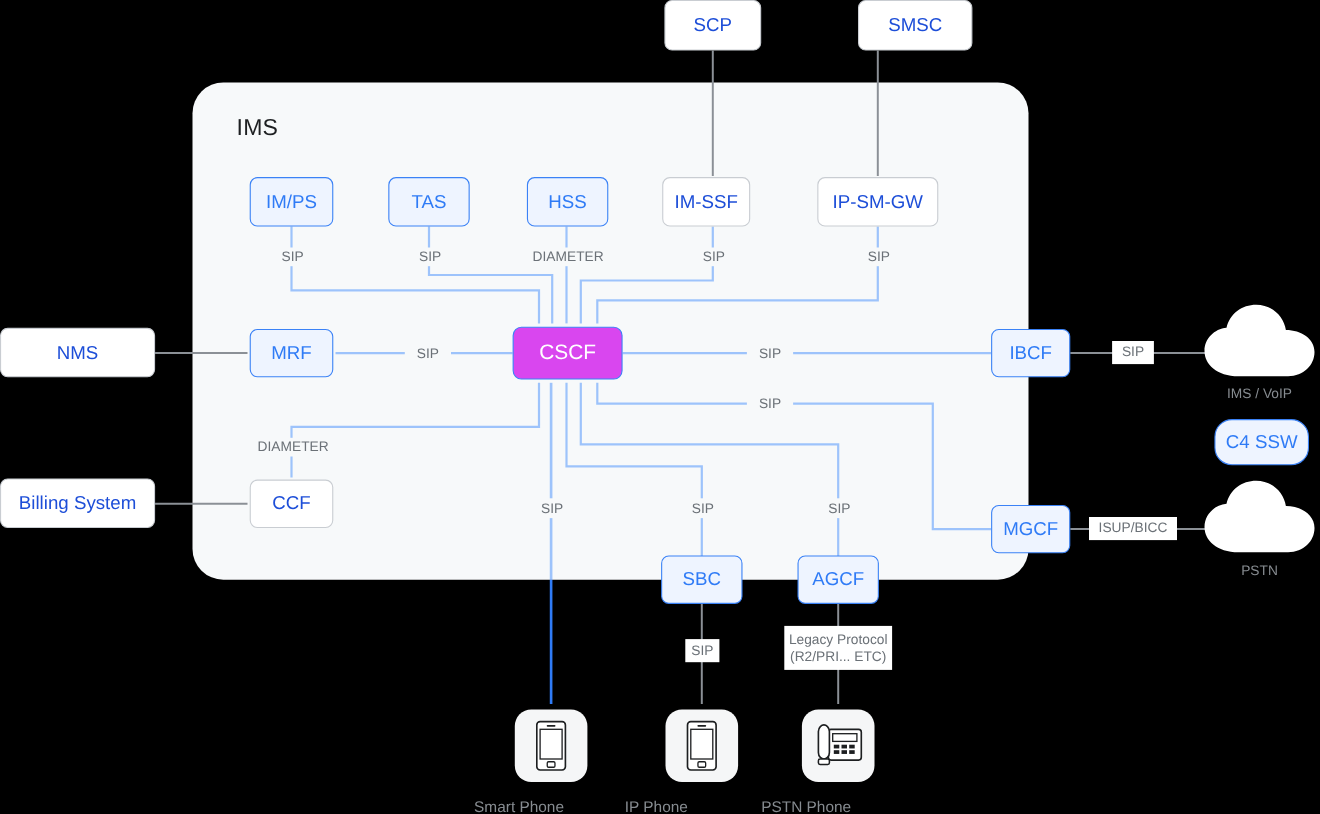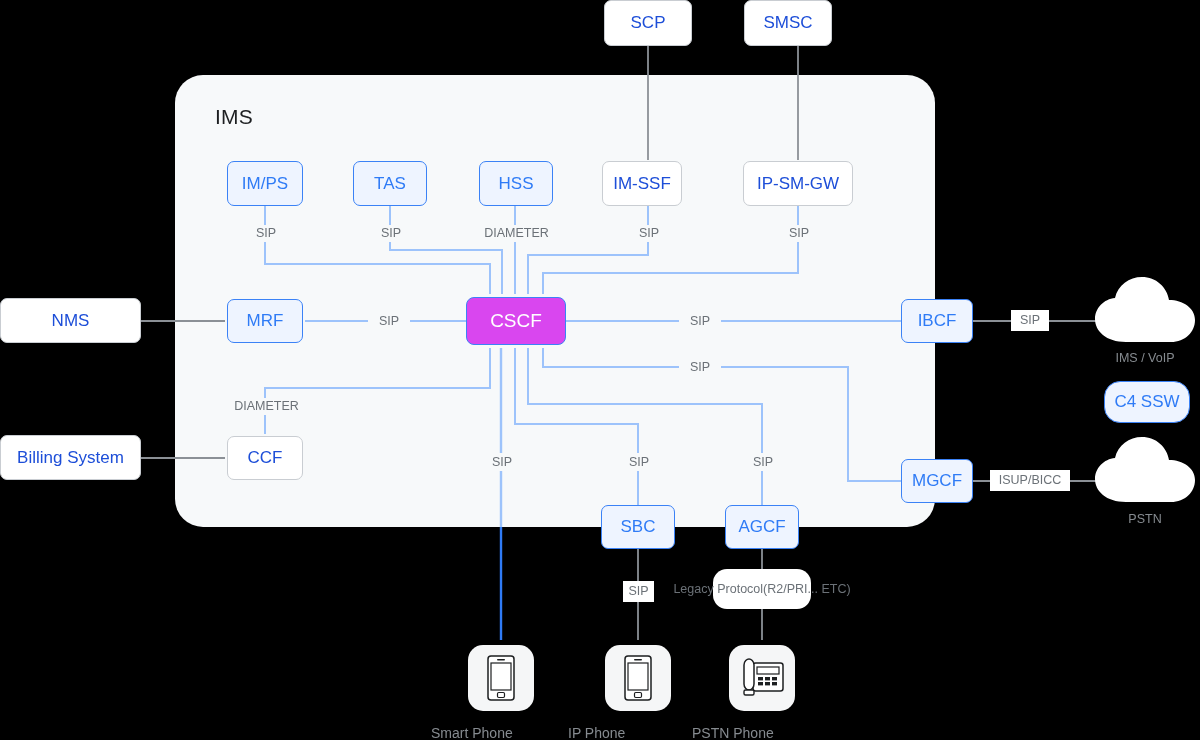--- a/index.html
+++ b/index.html
@@ -22,21 +22,21 @@
   .node.blue{background:#eef4ff;border:1.6px solid #3b82f6;color:#2f7bf6;}
   .node.plain{background:#ffffff;border:1.3px solid #c9cdd2;color:#1d4ed8;}
   .node.hub{background:#d946ef;border:1.6px solid #3b82f6;color:#ffffff;
             font-size:19px;border-radius:8px;}
 
   
   .chip{position:absolute;display:flex;align-items:center;justify-content:center;
         font-size:12.5px;color:#6b7177;background:#f7f9fa;padding:1px 5px;
         box-sizing:border-box;white-space:nowrap;line-height:1.3;}
   .chip.onblack{background:#ffffff;}
-  .chip.two{flex-direction:row;padding:2px 5px;border-radius:14px;}
+  .chip.two{flex-direction:column;padding:2px 5px;}
 
   
   .cloud{position:absolute;}
   .cloud-label{position:absolute;font-size:12.5px;color:#868b90;text-align:center;
                width:140px;}
 
   
   .device{position:absolute;width:66px;height:66px;border-radius:15px;
           background:#f5f6f7;display:flex;align-items:center;justify-content:center;}
   .device-label{position:absolute;width:140px;text-align:left;font-size:14px;
@@ -86,21 +86,21 @@
       <path d="M141,321 L225,321"></path>
       <path d="M141,458 L225,458"></path>
       <path d="M973,321 L1100,321"></path>
       <path d="M973,481 L1100,481"></path>
       <path d="M638,548 L638,640"></path>
       <path d="M762,548 L762,640"></path>
     </g>
   </svg>
 
   <div class="node plain" style="left:604px;top:0px;width:88px;height:46px;">SCP</div>
-  <div class="node plain" style="left:744px;top:0px;width:88px;height:46px;">SMSC</div>
+  <div class="node plain" style="left:780px;top:0px;width:104px;height:46px;">SMSC</div>
 
   <div class="node blue" style="left:227px;top:161px;width:76px;height:45px;">IM/PS</div>
   <div class="node blue" style="left:353px;top:161px;width:74px;height:45px;">TAS</div>
   <div class="node blue" style="left:479px;top:161px;width:74px;height:45px;">HSS</div>
   <div class="node plain" style="left:602px;top:161px;width:80px;height:45px;">IM-SSF</div>
   <div class="node plain" style="left:743px;top:161px;width:110px;height:45px;">IP-SM-GW</div>
 
   <div class="node blue" style="left:227px;top:299px;width:76px;height:44px;">MRF</div>
   <div class="node hub" style="left:466px;top:297px;width:100px;height:48px;">CSCF</div>
   <div class="node blue" style="left:901px;top:299px;width:72px;height:44px;">IBCF</div>

